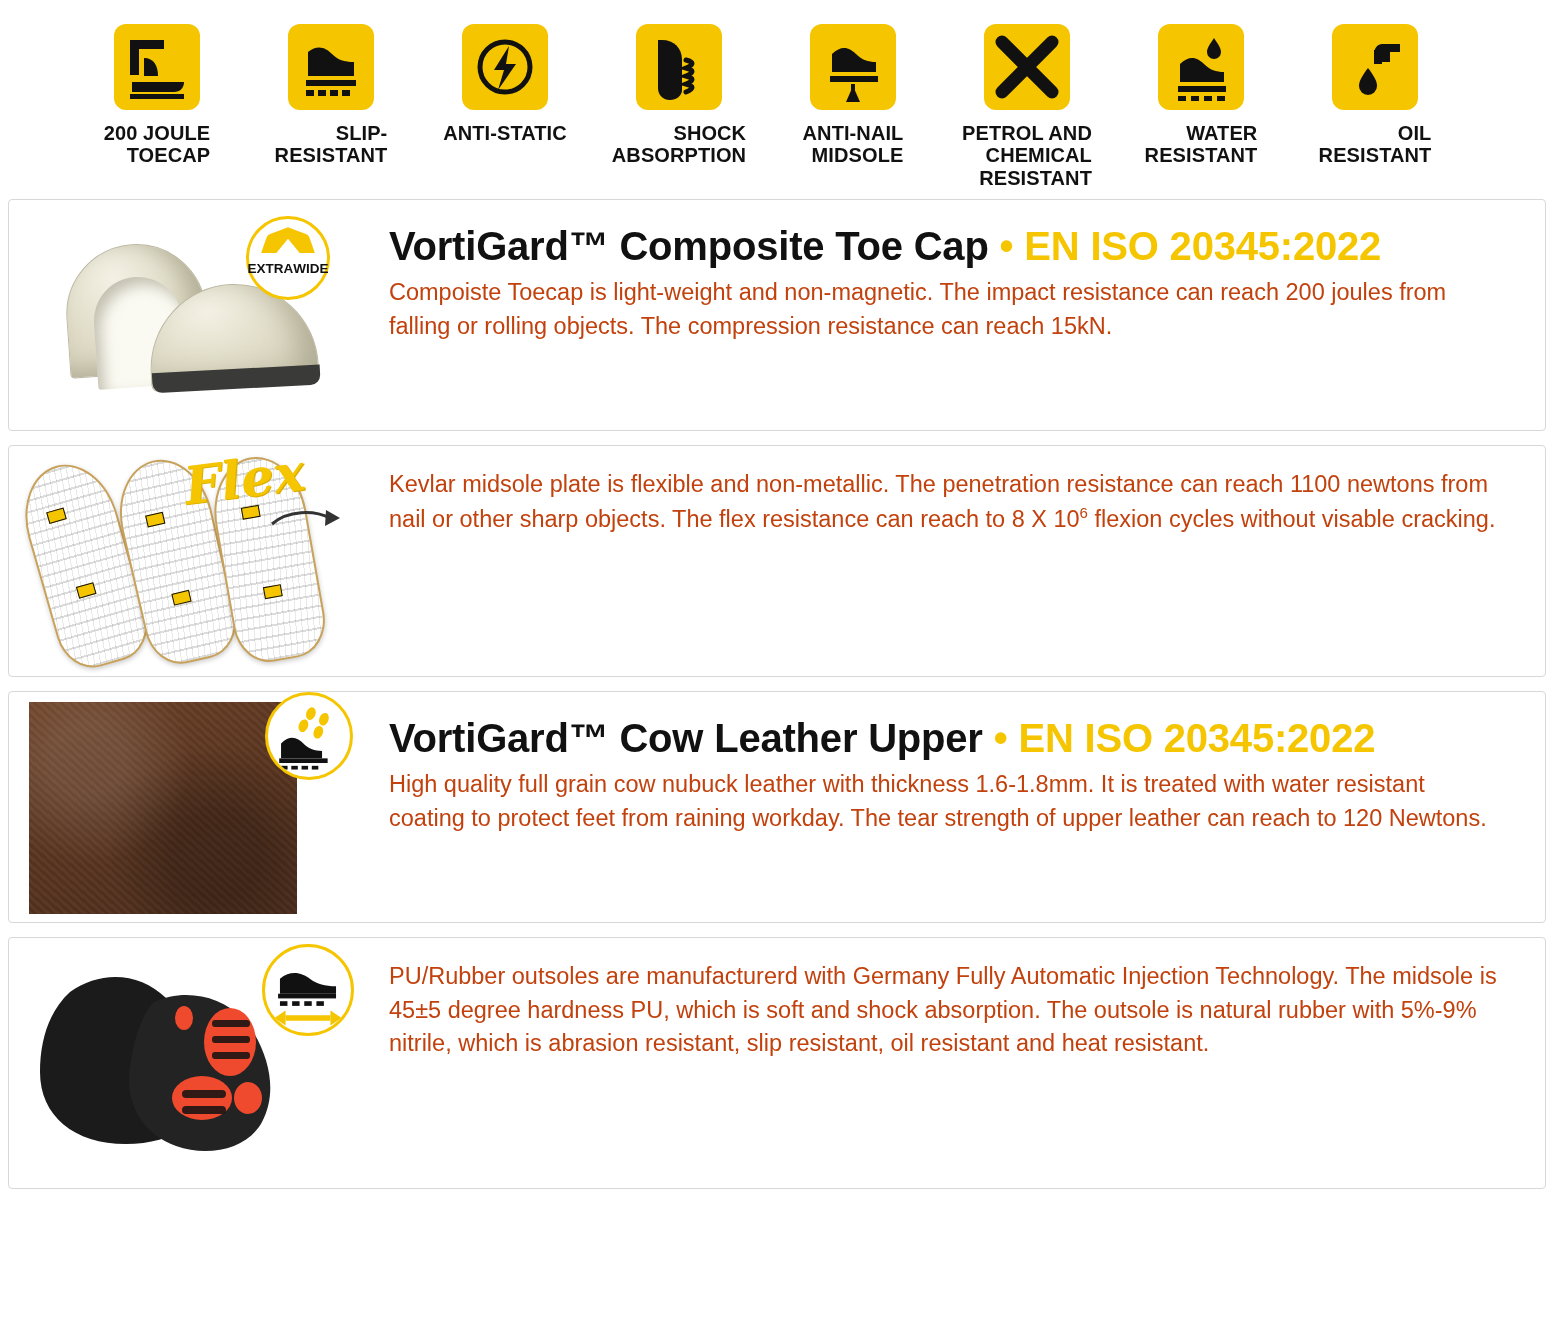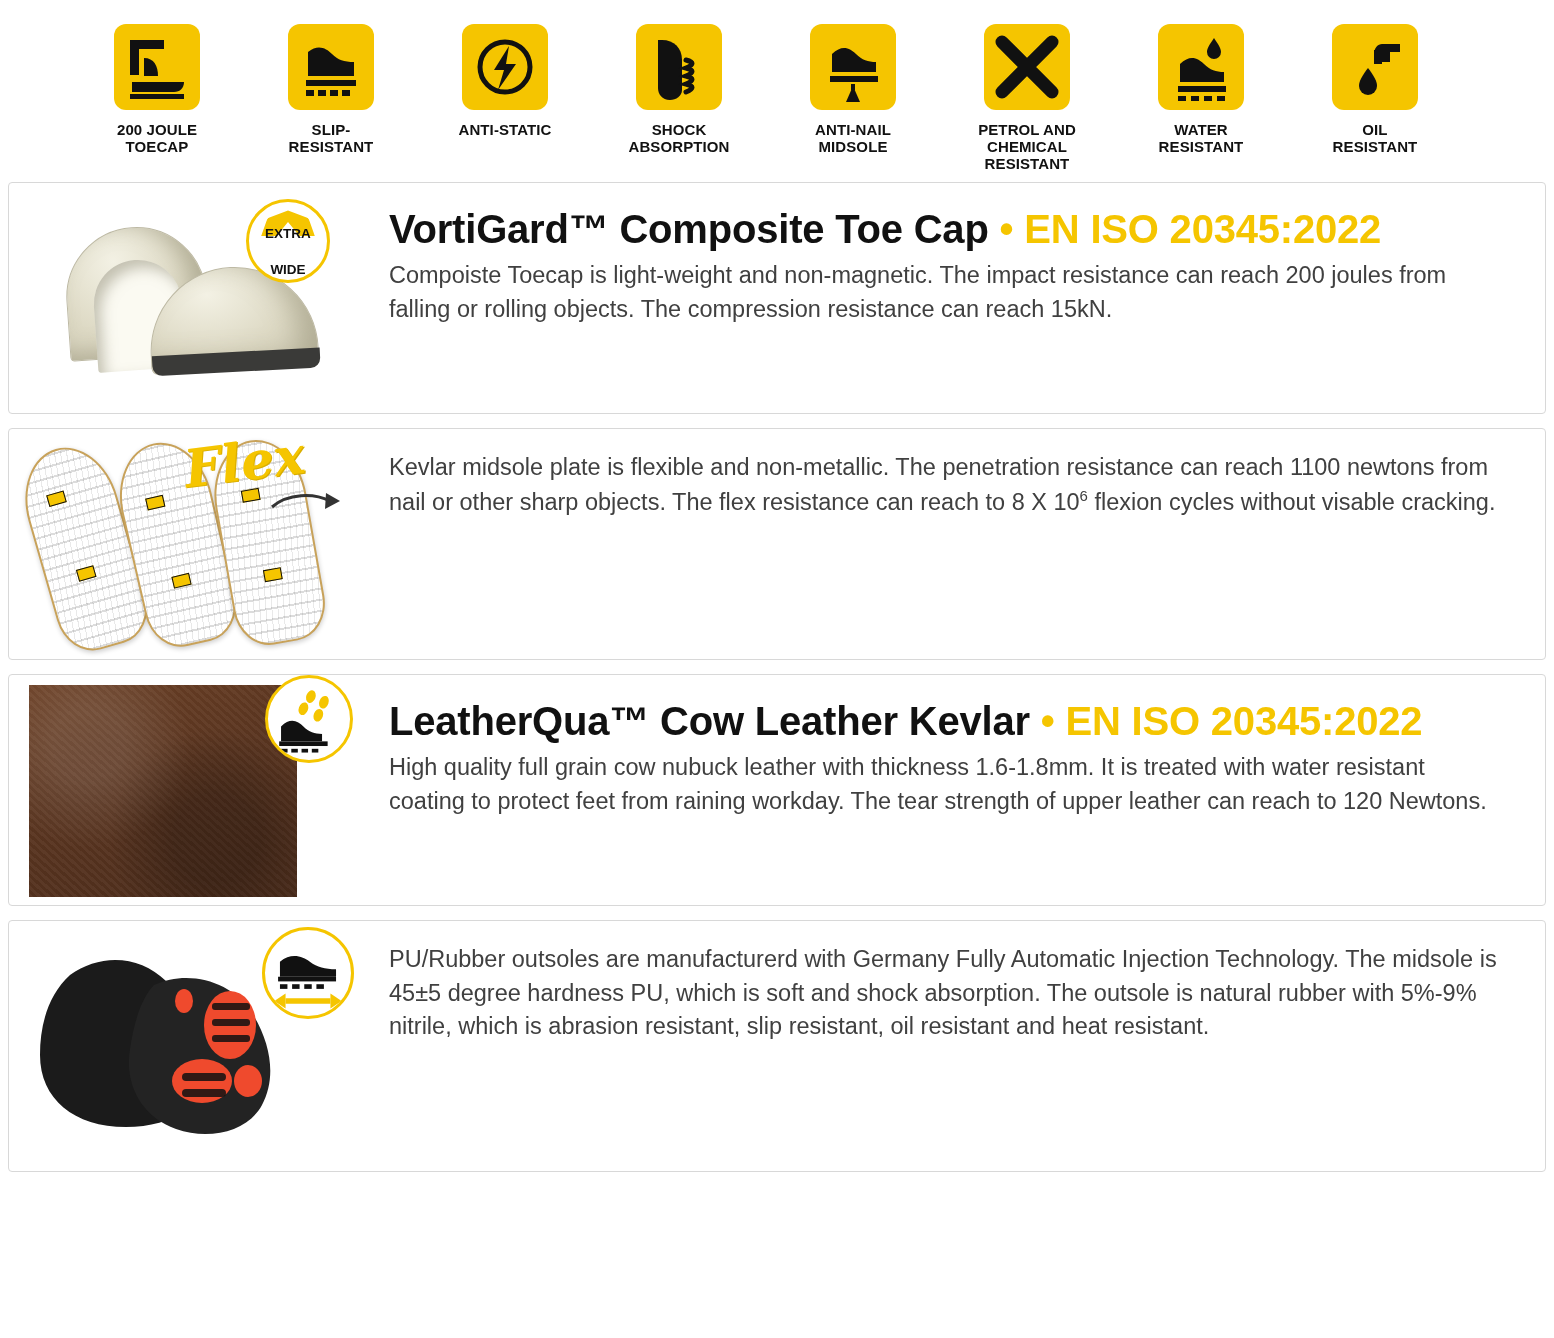--- a/index.html
+++ b/index.html
@@ -33,24 +33,24 @@
   .icon-badge {
     width: 86px;
     height: 86px;
     background: #f5c500;
     border-radius: 12px;
     position: relative;
     overflow: hidden;
   }
   .icon-label {
     margin-top: 12px;
-    font-size: 15px;
+    font-size: 20px;
     font-weight: bold;
     line-height: 1.12;
-    text-align: center;
+    text-align: right;
     color: #111;
     letter-spacing: .1px;
   }
 
   
   .glyph { position: absolute; inset: 0; }
 
   
   .rows {
     padding: 0 8px;
@@ -89,21 +89,21 @@
     color: #f5c500;
   }
   h2.title .dot {
     color: #f5c500;
     font-weight: bold;
   }
   p.desc {
     margin: 0;
     font-size: 23.5px;
     line-height: 1.42;
-    color: #404040;
+    color: #c2410c;
   }
   p.desc sup { font-size: 15px; }
 
   
   .toecap-wrap { position: relative; width: 300px; height: 210px; }
   .cap {
     position: absolute;
     background: radial-gradient(ellipse at 35% 25%, #f3f1e4 0%, #ddd9c4 55%, #c9c4ad 100%);
     border: 1px solid #bdb9a4;
   }
@@ -139,21 +139,22 @@
     border-radius: 0 0 10px 10px;
   }
   .extra-wide {
     position: absolute;
     right: 14px; top: 6px;
     width: 84px; height: 84px;
     border-radius: 50%;
     background: #fff;
     border: 3px solid #f5c500;
     display: flex;
-    flex-direction: column;
+    flex-direction: row;
+    align-items: center;
     justify-content: center;
     font-size: 13.5px;
     font-weight: bold;
     line-height: 1.05;
     text-align: center;
     color: #111;
     z-index: 4;
   }
   .extra-wide .wedge {
     position: absolute;
@@ -432,21 +433,21 @@
                 <rect x="25" y="76" width="7" height="4"></rect>
               <rect x="36" y="76" width="7" height="4"></rect>
                 <rect x="47" y="76" width="7" height="4"></rect>
             </g>
           </svg>
         </div>
       </div>
     </div>
     <div class="content">
       <h2 class="title">
-        <span>LeatherQua™ Cow Leather Kevlar</span>
+        <span>VortiGard™ Cow Leather Upper</span>
         <span class="dot">•</span>
         <span class="std">EN ISO 20345:2022</span>
       </h2>
       <p class="desc">High quality full grain cow nubuck leather with thickness 1.6-1.8mm. It is treated with water resistant coating to protect feet from raining workday. The tear strength of upper leather can reach to 120 Newtons.</p>
     </div>
   </section>
 
   <section class="feature-row">
     <div class="media">
       <div class="boot-wrap">

